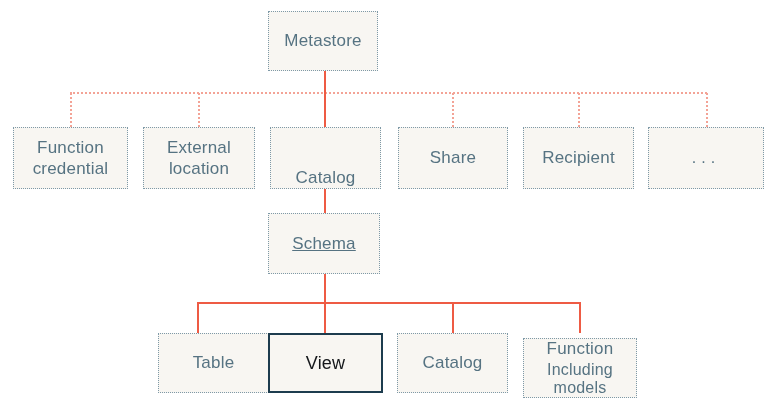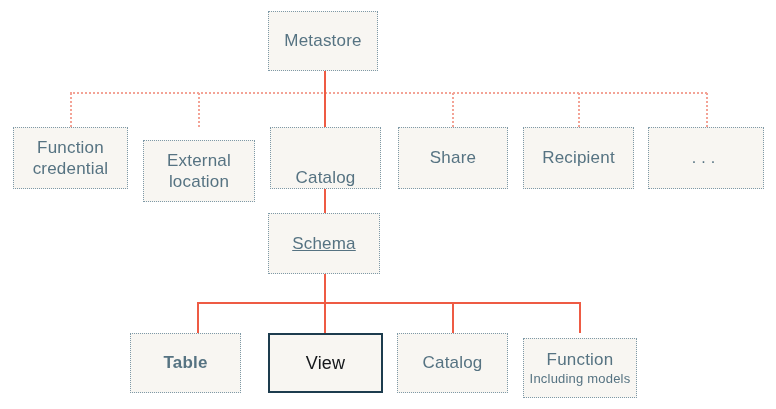--- a/index.html
+++ b/index.html
@@ -31,41 +31,41 @@
     font-size:17px;
     line-height:1.25;
     letter-spacing:.2px;
   }
   .node.highlight{
     border:2px solid var(--highlight-border);
     color:var(--highlight-text);
     font-size:18px;
   }
   .node .sublabel{
-    font-size:13px;
+    font-size:16px;
     line-height:1.15;
     margin-top:1px;
   }
   .node.dots{letter-spacing:5px;font-size:16px;}
   
   .vline{position:absolute;width:0;border-left:2px solid var(--connector-solid);}
   .hline{position:absolute;height:0;border-top:2px solid var(--connector-solid);}
   .vdot{position:absolute;width:0;border-left:2px dotted var(--connector-dotted);}
   .hdot{position:absolute;height:0;border-top:2px dotted var(--connector-dotted);}
 
   
   #n-metastore{left:268px;top:11px;width:110px;height:60px;}
   #n-storage{left:13px;top:127px;width:115px;height:62px;padding:0 6px;}
-  #n-external{left:143px;top:140px;width:112px;height:62px;padding:0 10px;}
+  #n-external{left:143px;top:127px;width:112px;height:62px;padding:0 10px;}
   #n-catalog{left:270px;top:127px;width:111px;height:62px;justify-content:flex-end;}
   #n-share{left:398px;top:127px;width:110px;height:62px;}
   #n-recipient{left:523px;top:127px;width:111px;height:62px;}
   #n-more{left:648px;top:127px;width:116px;height:62px;}
   #n-schema{left:268px;top:213px;width:112px;height:61px;text-decoration:underline;}
-  #n-table{left:130px;top:333px;width:111px;height:60px;font-weight:bold;}
+  #n-table{left:158px;top:333px;width:111px;height:60px;}
   #n-view{left:268px;top:333px;width:115px;height:60px;}
   #n-volume{left:397px;top:333px;width:111px;height:60px;}
   #n-function{left:523px;top:338px;width:114px;height:60px;}
 
   
   #c-hdot{left:70px;top:92px;width:637px;}
   #c-vdot-storage{left:70px;top:93px;height:34px;}
   #c-vdot-external{left:198px;top:93px;height:34px;}
   #c-vdot-share{left:452px;top:93px;height:34px;}
   #c-vdot-recipient{left:578px;top:93px;height:34px;}

